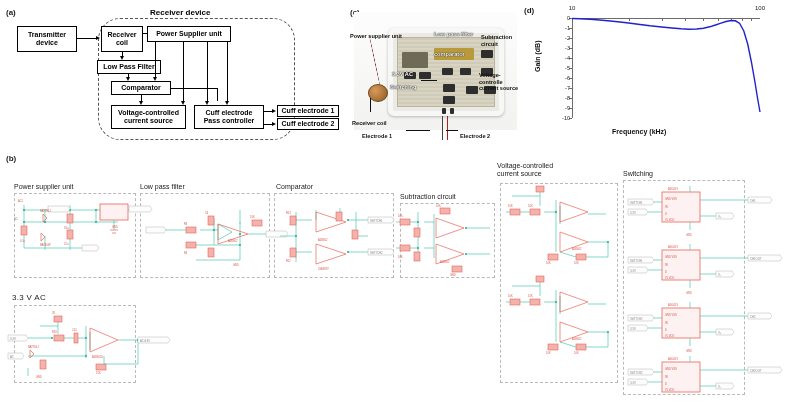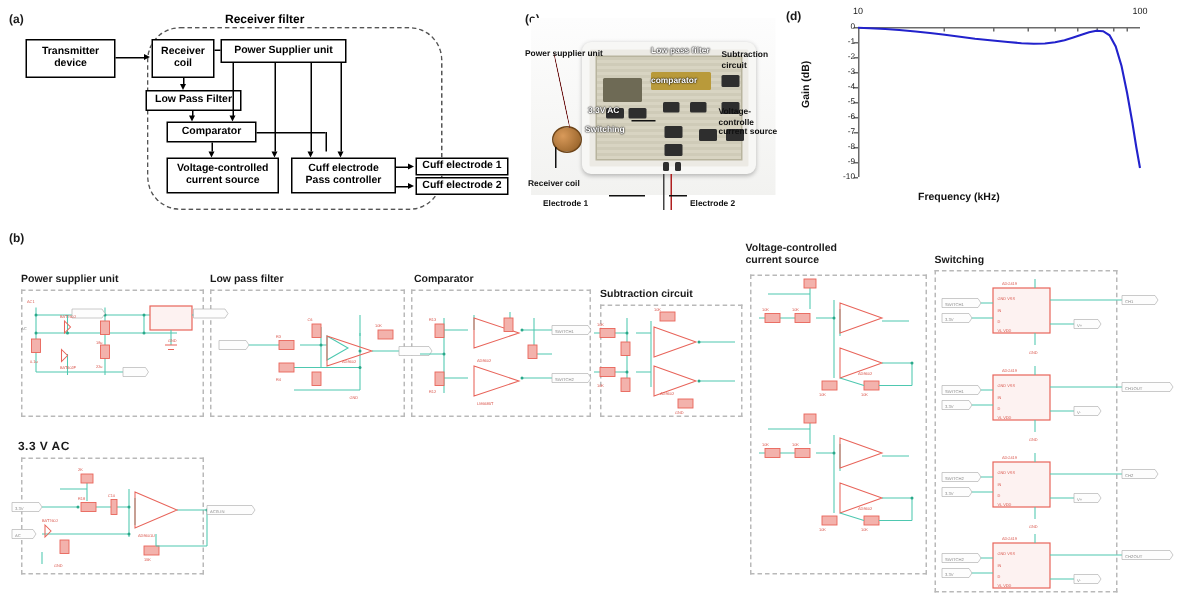--- a/index.html
+++ b/index.html
@@ -23,21 +23,21 @@
   .aline.v{width:1px;}
   .arw{position:absolute;width:0;height:0;}
   .arw.down{border-left:2.5px solid transparent;border-right:2.5px solid transparent;
       border-top:4px solid #000;}
   .arw.right{border-top:2.5px solid transparent;border-bottom:2.5px solid transparent;
       border-left:4px solid #000;}
 
   
   #panel-b{position:absolute;left:0;top:150px;width:785px;height:256px;}
   #panel-b .tag{left:6px;top:4px;}
-  .sec-label{position:absolute;font-size:7px;font-weight:bold;color:#1a1a1a;
+  .sec-label{position:absolute;font-size:7px;font-weight:normal;color:#1a1a1a;
       line-height:8px;white-space:pre-line;}
   .sec-box{position:absolute;border:1px dashed #b9b9b9;box-sizing:border-box;}
   svg.sch{position:absolute;left:0;top:0;width:785px;height:256px;overflow:visible;}
   .wire{stroke:#4ec8b0;stroke-width:.7;fill:none;}
   .part{stroke:#e8645a;stroke-width:.7;fill:none;}
   .partf{fill:#f3b2ac;stroke:#e8645a;stroke-width:.6;}
   .jdot{fill:#2aa98a;}
   .ptxt{font-size:2.6px;fill:#d9544a;font-family:"Liberation Sans",sans-serif;}
   .ntxt{font-size:2.8px;fill:#8a8a8a;font-family:"Liberation Sans",sans-serif;}
   .netbox{fill:#fdfdfd;stroke:#b0b0b0;stroke-width:.45;}
@@ -79,21 +79,21 @@
   .axis-title{position:absolute;font-size:7px;color:#111;font-weight:bold;}
   #ytitle{left:14px;top:72px;transform:rotate(-90deg);transform-origin:left top;
       white-space:nowrap;}
   #xtitle{left:92px;top:128px;}
 </style>
 </head>
 <body>
 
 <div id="panel-a">
   <div class="panel-tag tag">(a)</div>
-  <div class="recv-title">Receiver filter</div>
+  <div class="recv-title">Receiver device</div>
   <div class="recv-outline"></div>
 
   <div class="ablk" style="left:17px;top:26px;width:60px;height:26px;">
     <span style="white-space:pre-line">Transmitter
 device</span>
   </div>
   <div class="ablk" style="left:101px;top:26px;width:42px;height:26px;">
     <span style="white-space:pre-line">Receiver
 coil</span>
   </div>

